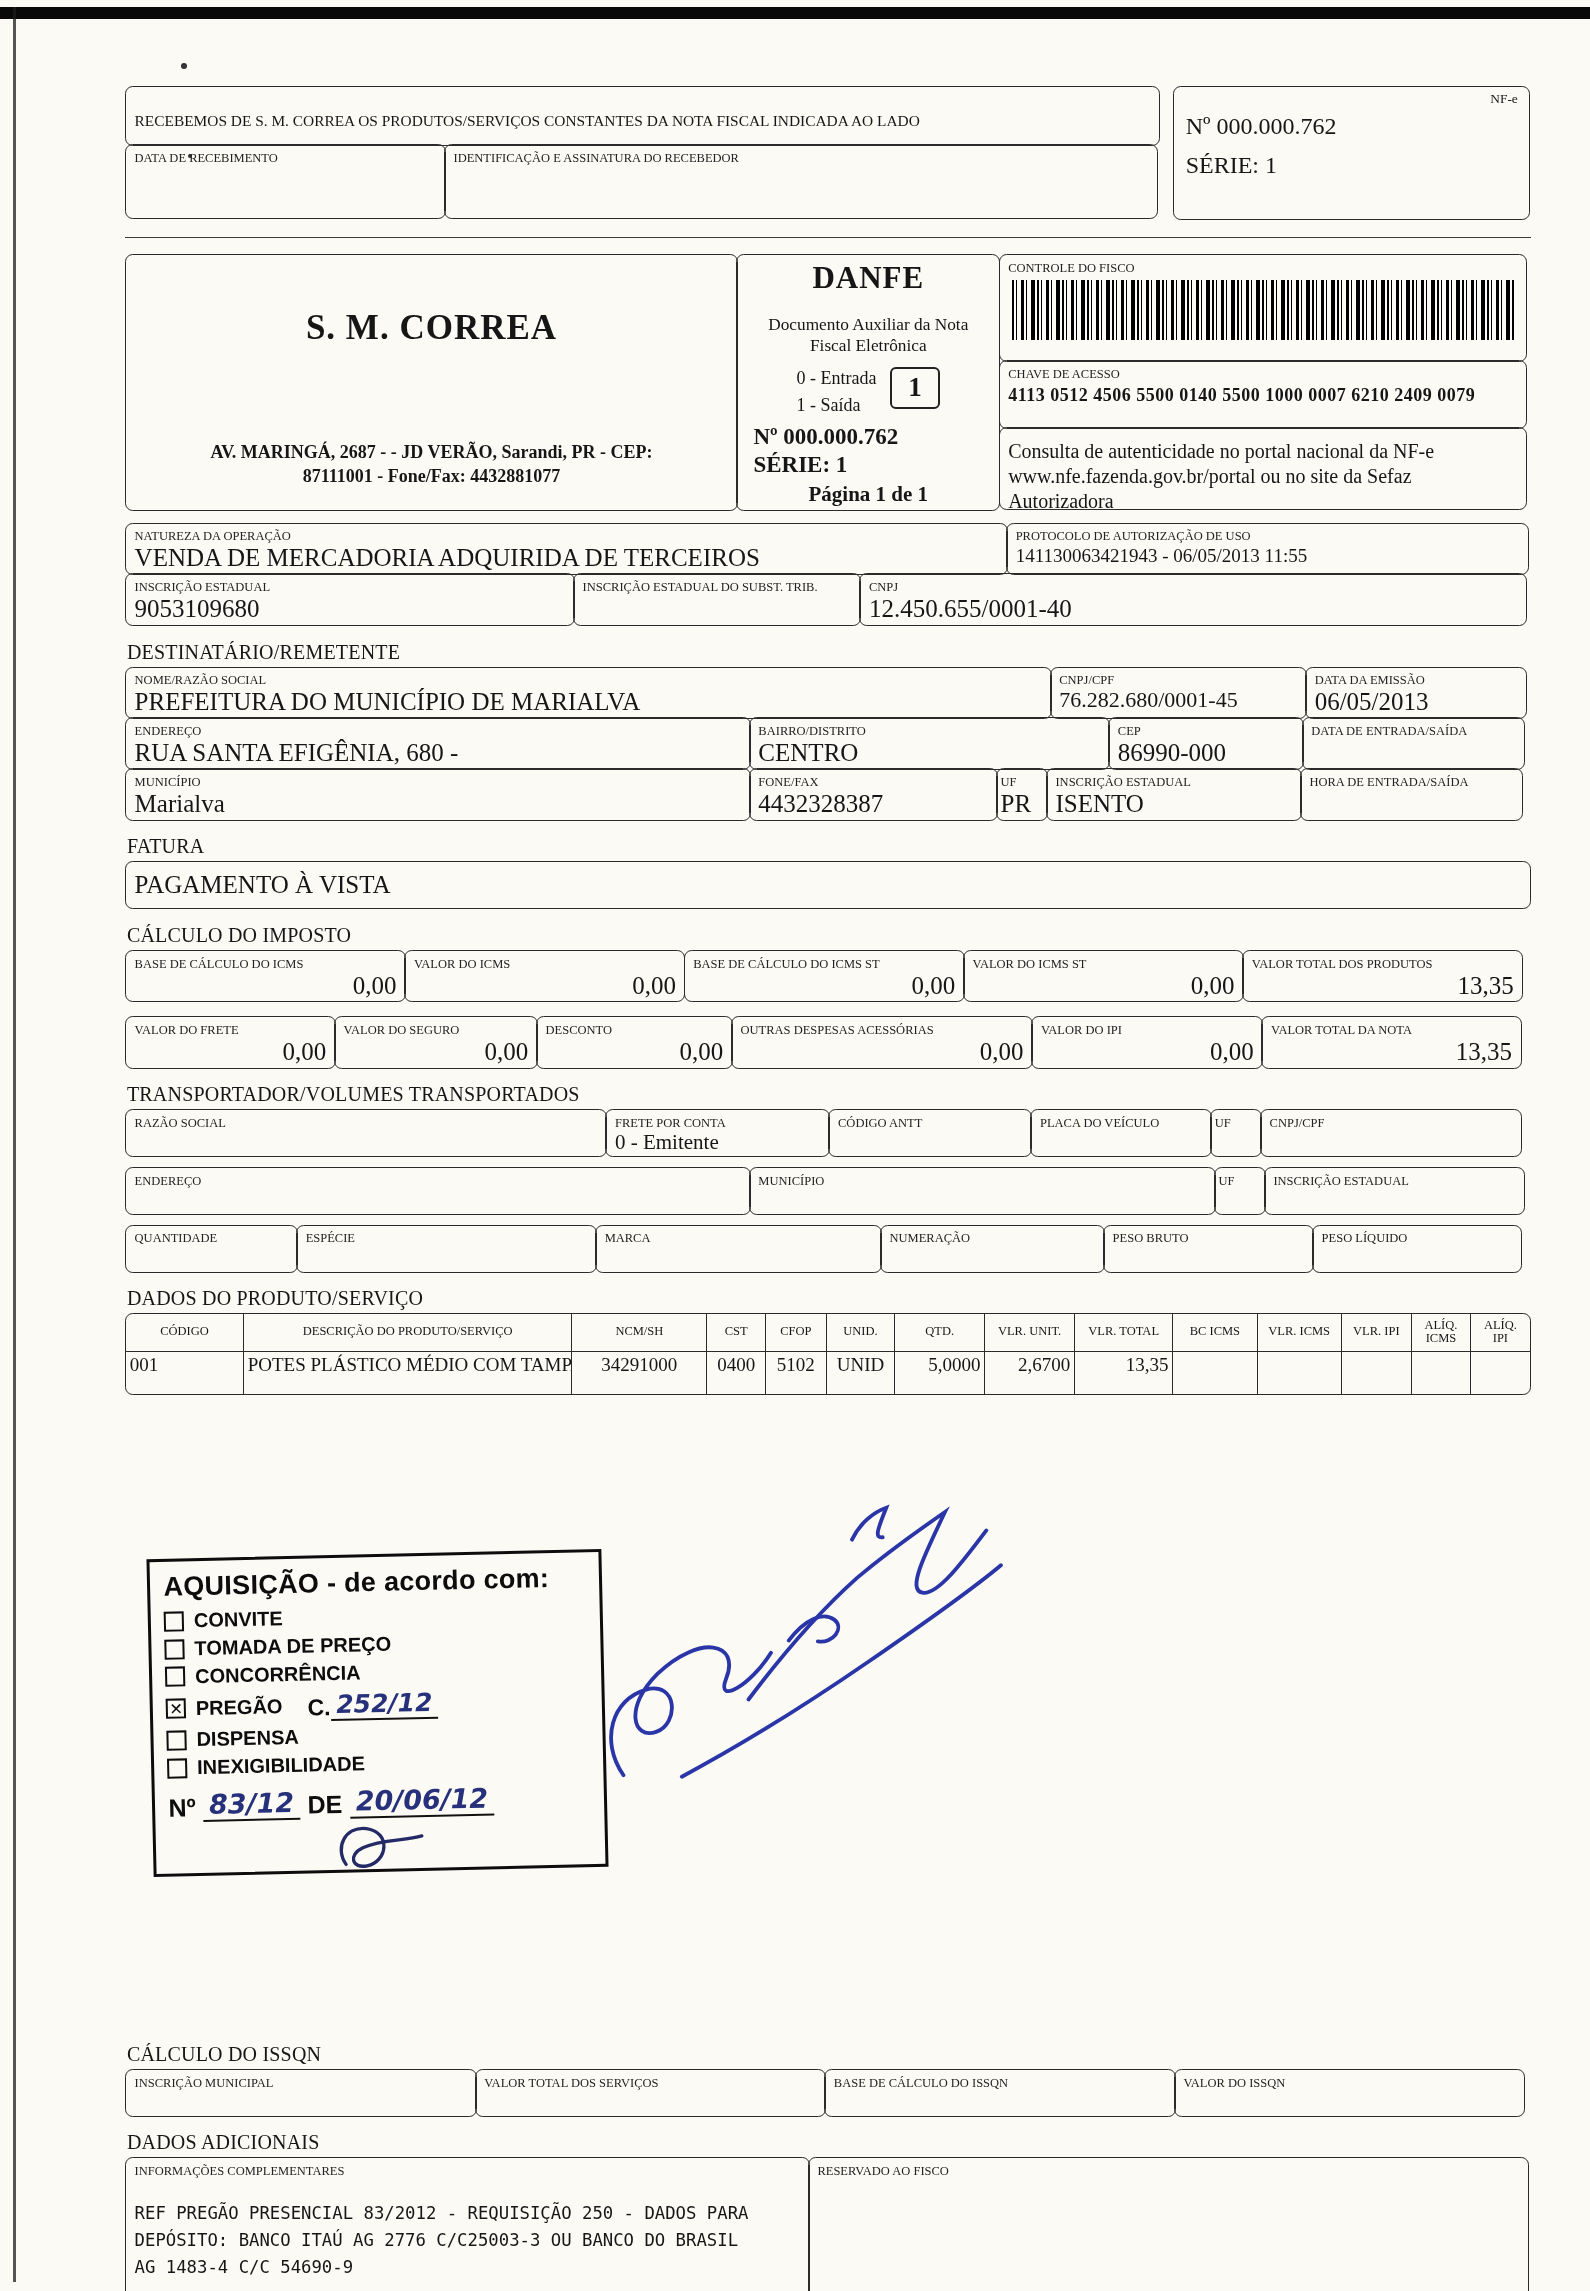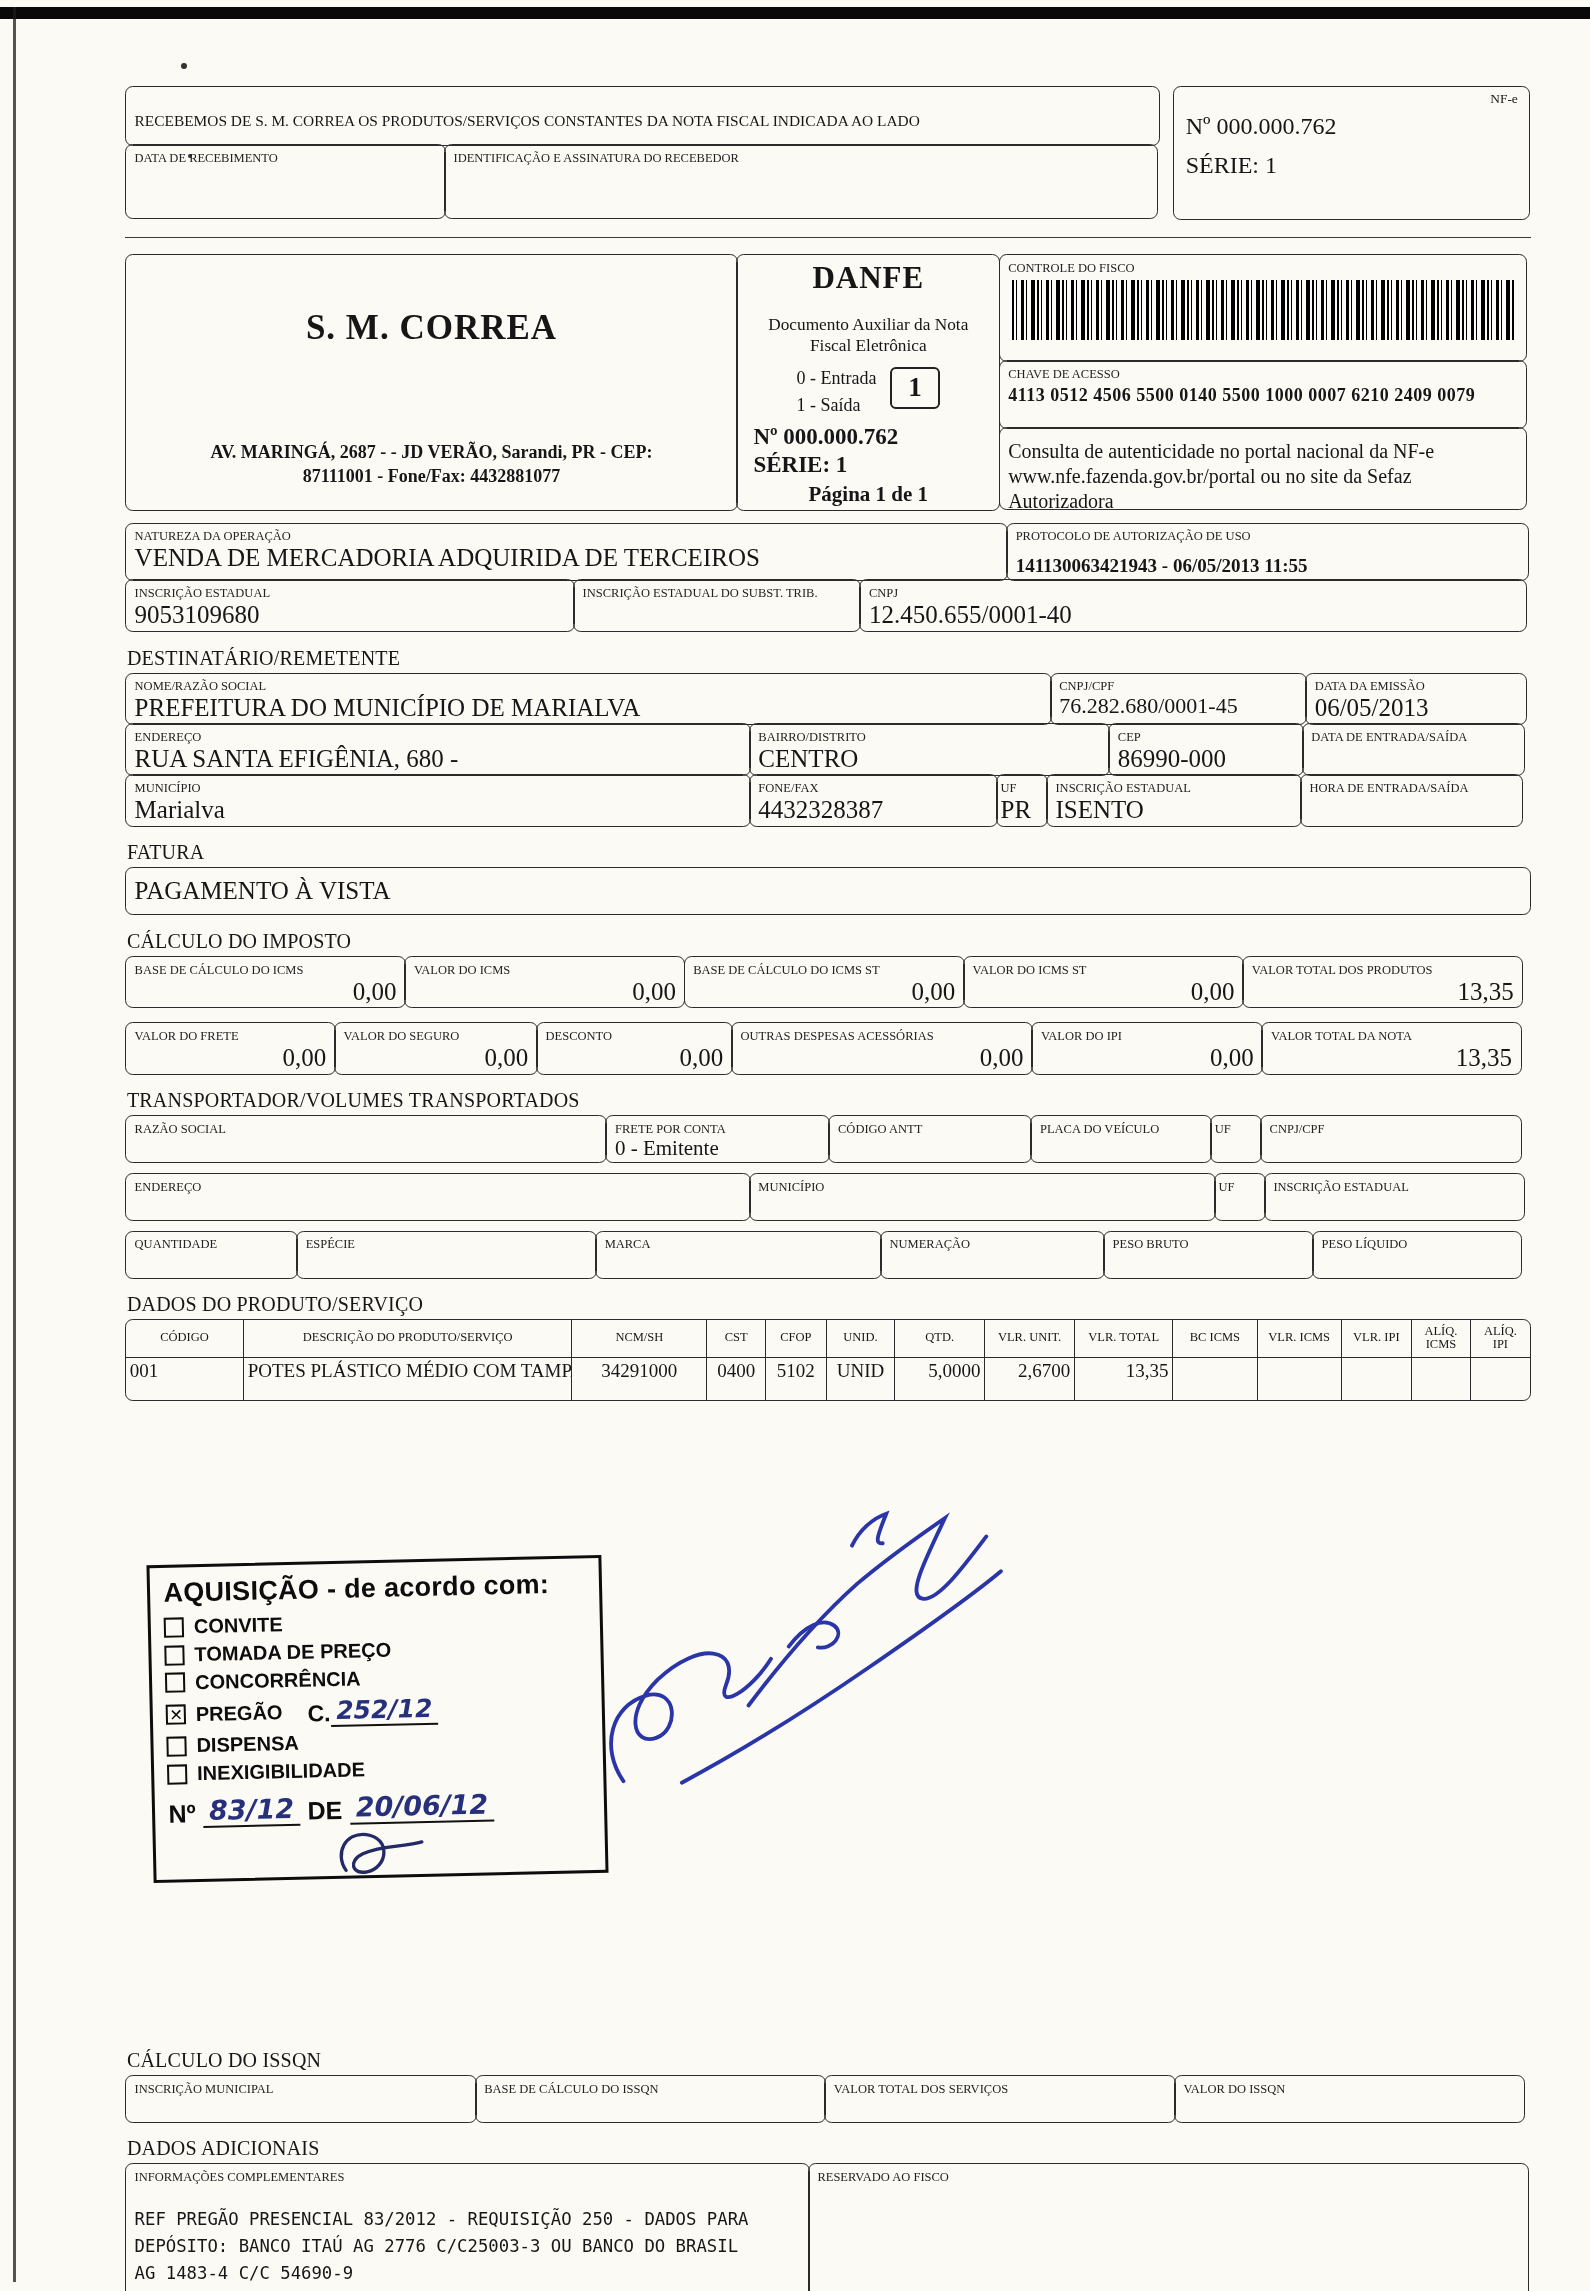--- a/index.html
+++ b/index.html
@@ -56,21 +56,21 @@
   .barcode{height:60px;margin:4.8px 3.8px 0 3.8px;background:repeating-linear-gradient(90deg,
       #000 0 1.9px,#fbfaf5 1.9px 3.8px,#000 3.8px 4.8px,#fbfaf5 4.8px 8.6px,#000 8.6px 12.5px,#fbfaf5 12.5px 14.4px,
       #000 14.4px 15.4px,#fbfaf5 15.4px 19px,#000 19px 23px,#fbfaf5 23px 25px)}
   .fisco-chave{height:69px;margin-top:-1.9px}
   .chave-v{font-weight:bold;font-size:18px;letter-spacing:0.5px;margin-top:3.8px;white-space:nowrap}
   .fisco-consulta{height:83px;margin-top:-1.9px;font-size:20px;line-height:1.26;padding-top:11px}
 
   
   .nat-l{width:62.8%}
   .nat-r{width:37.2%}
-  .proto-v{font-weight:bold;font-size:19px;margin-top:11px}
+  .proto-v{font-weight:normal;font-size:19px;margin-top:1px}
 
   
   .ptable{border:1.9px solid #2b2b2b;border-radius:7.7px;overflow:hidden;margin-top:1.9px}
   .prow{display:flex}
   .pcell{border-right:1.9px solid #2b2b2b;padding:1.9px 3.8px;overflow:hidden}
   .pcell:last-child{border-right:none}
   .phead .pcell{border-bottom:1.9px solid #2b2b2b;font-size:12.5px;text-align:center;min-height:38px;
                 display:flex;align-items:center;justify-content:center;line-height:1.1}
   .pdata .pcell{font-size:19px;min-height:42px;white-space:nowrap}
   .c0{width:8.4%}.c1{width:23.4%}.c2{width:9.6%}.c3{width:4.2%}.c4{width:4.3%}.c5{width:4.9%}
@@ -460,24 +460,24 @@
         </g>
       </svg>
     </div>
 
     <div class="sec">CÁLCULO DO ISSQN</div>
     <div class="row issqn">
       <div class="cell">
         <span class="cl">INSCRIÇÃO MUNICIPAL</span>
       </div>
       <div class="cell">
+        <span class="cl">VALOR TOTAL DOS SERVIÇOS</span>
+      </div>
+      <div class="cell">
         <span class="cl">BASE DE CÁLCULO DO ISSQN</span>
-      </div>
-      <div class="cell">
-        <span class="cl">VALOR TOTAL DOS SERVIÇOS</span>
       </div>
       <div class="cell">
         <span class="cl">VALOR DO ISSQN</span>
       </div>
     </div>
 
     <div class="sec">DADOS ADICIONAIS</div>
     <div class="adic">
       <div class="cell adic-l">
         <span class="cl">INFORMAÇÕES COMPLEMENTARES</span>

